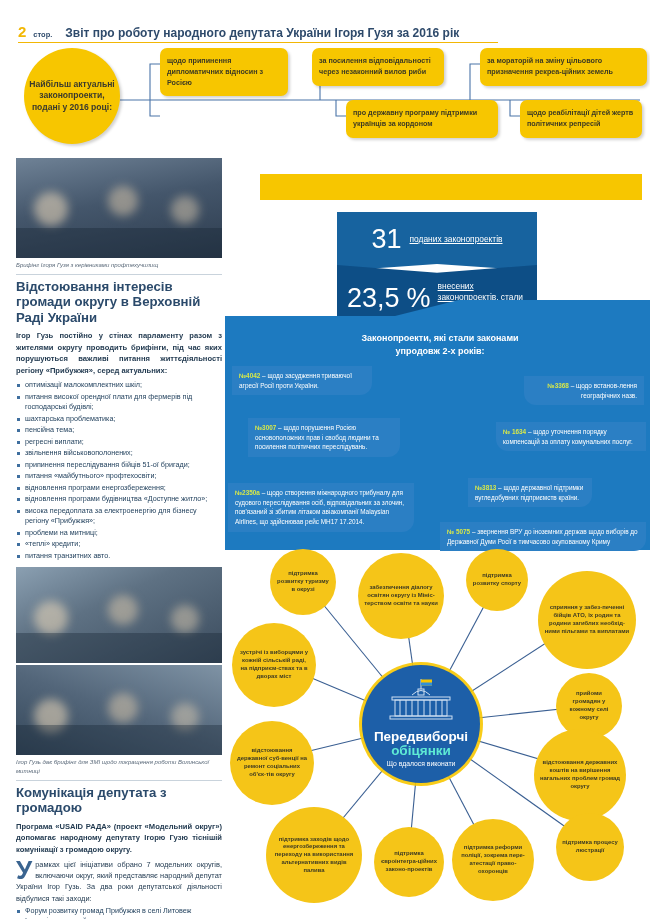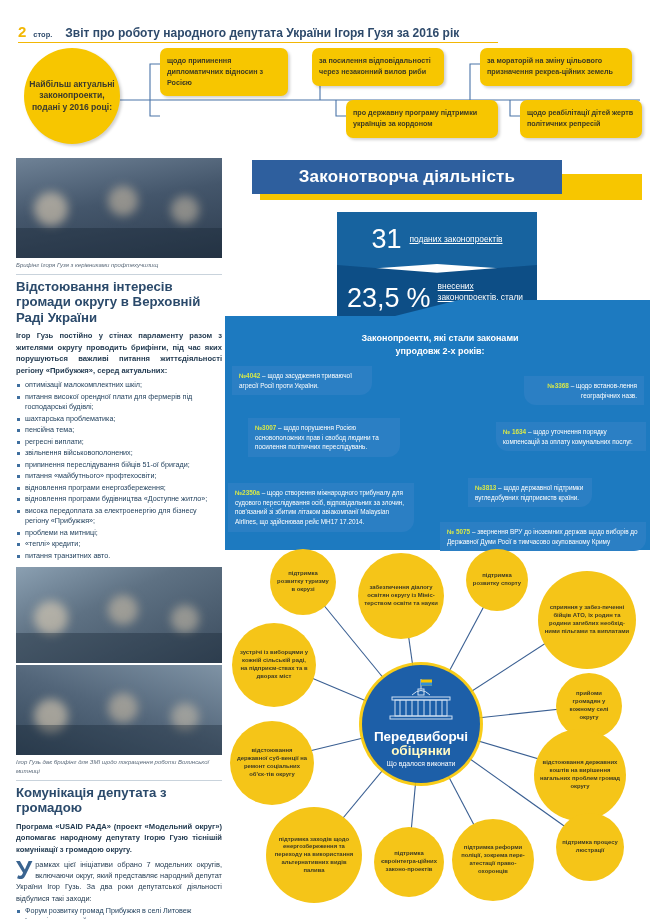--- a/index.html
+++ b/index.html
@@ -51,21 +51,21 @@
     border-radius: 7px;
     padding: 8px 7px;
     font-size: 7.2px; line-height: 1.5; font-weight: bold;
     color: #3d3a22;
     box-shadow: 2px 2px 3px rgba(0,0,0,0.18);
   }
   .b1 { left: 160px; top: 6px;  width: 128px; }
   .b2 { left: 160px; top: 58px; width: 150px; }
   .b3 { left: 312px; top: 6px;  width: 132px; }
   .b4 { left: 346px; top: 58px; width: 152px; }
-  .b5 { left: 480px; top: 6px;  width: 152px; }
+  .b5 { left: 480px; top: 6px;  width: 167px; }
   .b6 { left: 520px; top: 58px; width: 122px; }
 
   
   .leftcol { position: absolute; left: 16px; top: 158px; width: 206px; }
   .photo {
     width: 206px; height: 100px;
     background: linear-gradient(170deg,#6f8296 0%,#44566b 45%,#2d3c4e 100%);
     position: relative; overflow: hidden;
   }
   .photo.p2 { height: 96px;
@@ -173,21 +173,21 @@
     position: absolute; left: 136px; top: 120px;
     width: 118px; height: 118px; border-radius: 50%;
     background: #1d5fa8;
     display: flex; flex-direction: column;
     align-items: center; justify-content: flex-end;
     padding-bottom: 16px;
     box-shadow: 0 0 0 3px rgba(247,198,0,.9);
   }
   .hub .bld { position: absolute; top: 14px; left: 50%; transform: translateX(-50%); }
   .hub-t1 { color: #fff; font-size: 13.5px; font-weight: bold; line-height: 1.05; }
-  .hub-t2 { color: #fef9c3; font-size: 13.5px; font-weight: bold; line-height: 1.05; }
+  .hub-t2 { color: #5eead4; font-size: 13.5px; font-weight: bold; line-height: 1.05; }
   .hub-t3 { color: #fff; font-size: 6.8px; margin-top: 2px; }
   .bub {
     position: absolute; border-radius: 50%;
     background: #f5c518;
     display: flex; align-items: center; justify-content: center;
     text-align: center;
     font-size: 5.9px; font-weight: bold; line-height: 1.32;
     color: #3d3a22; padding: 6px;
   }
 </style>
@@ -271,23 +271,20 @@
       <span class="dropcap">У</span><span>рамках цієї ініціативи обрано 7 модельних округів, включаючи округ, який представляє народний депутат України Ігор Гузь. За два роки депутатської діяльності відбулися такі заходи:</span>
     </div>
     <ul class="bullets">
       <li>Форум розвитку громад Прибужжя в селі Литовеж Іваничівського району;</li>
 
     </ul>
   </div>
 
   <div class="banner-wrap">
     <div class="banner-yellow"></div>
-    <div class="banner-blue">
-      <span>Законотворча діяльність</span>
-    </div>
   </div>
 
   <div class="stats">
     <div class="stat-a">
       <span class="stat-num">31</span>
       <span class="stat-txt">поданих законопроектів</span>
     </div>
     <div class="stat-b">
       <span class="stat-num">23,5</span>
         <span class="stat-num pct">%</span>

